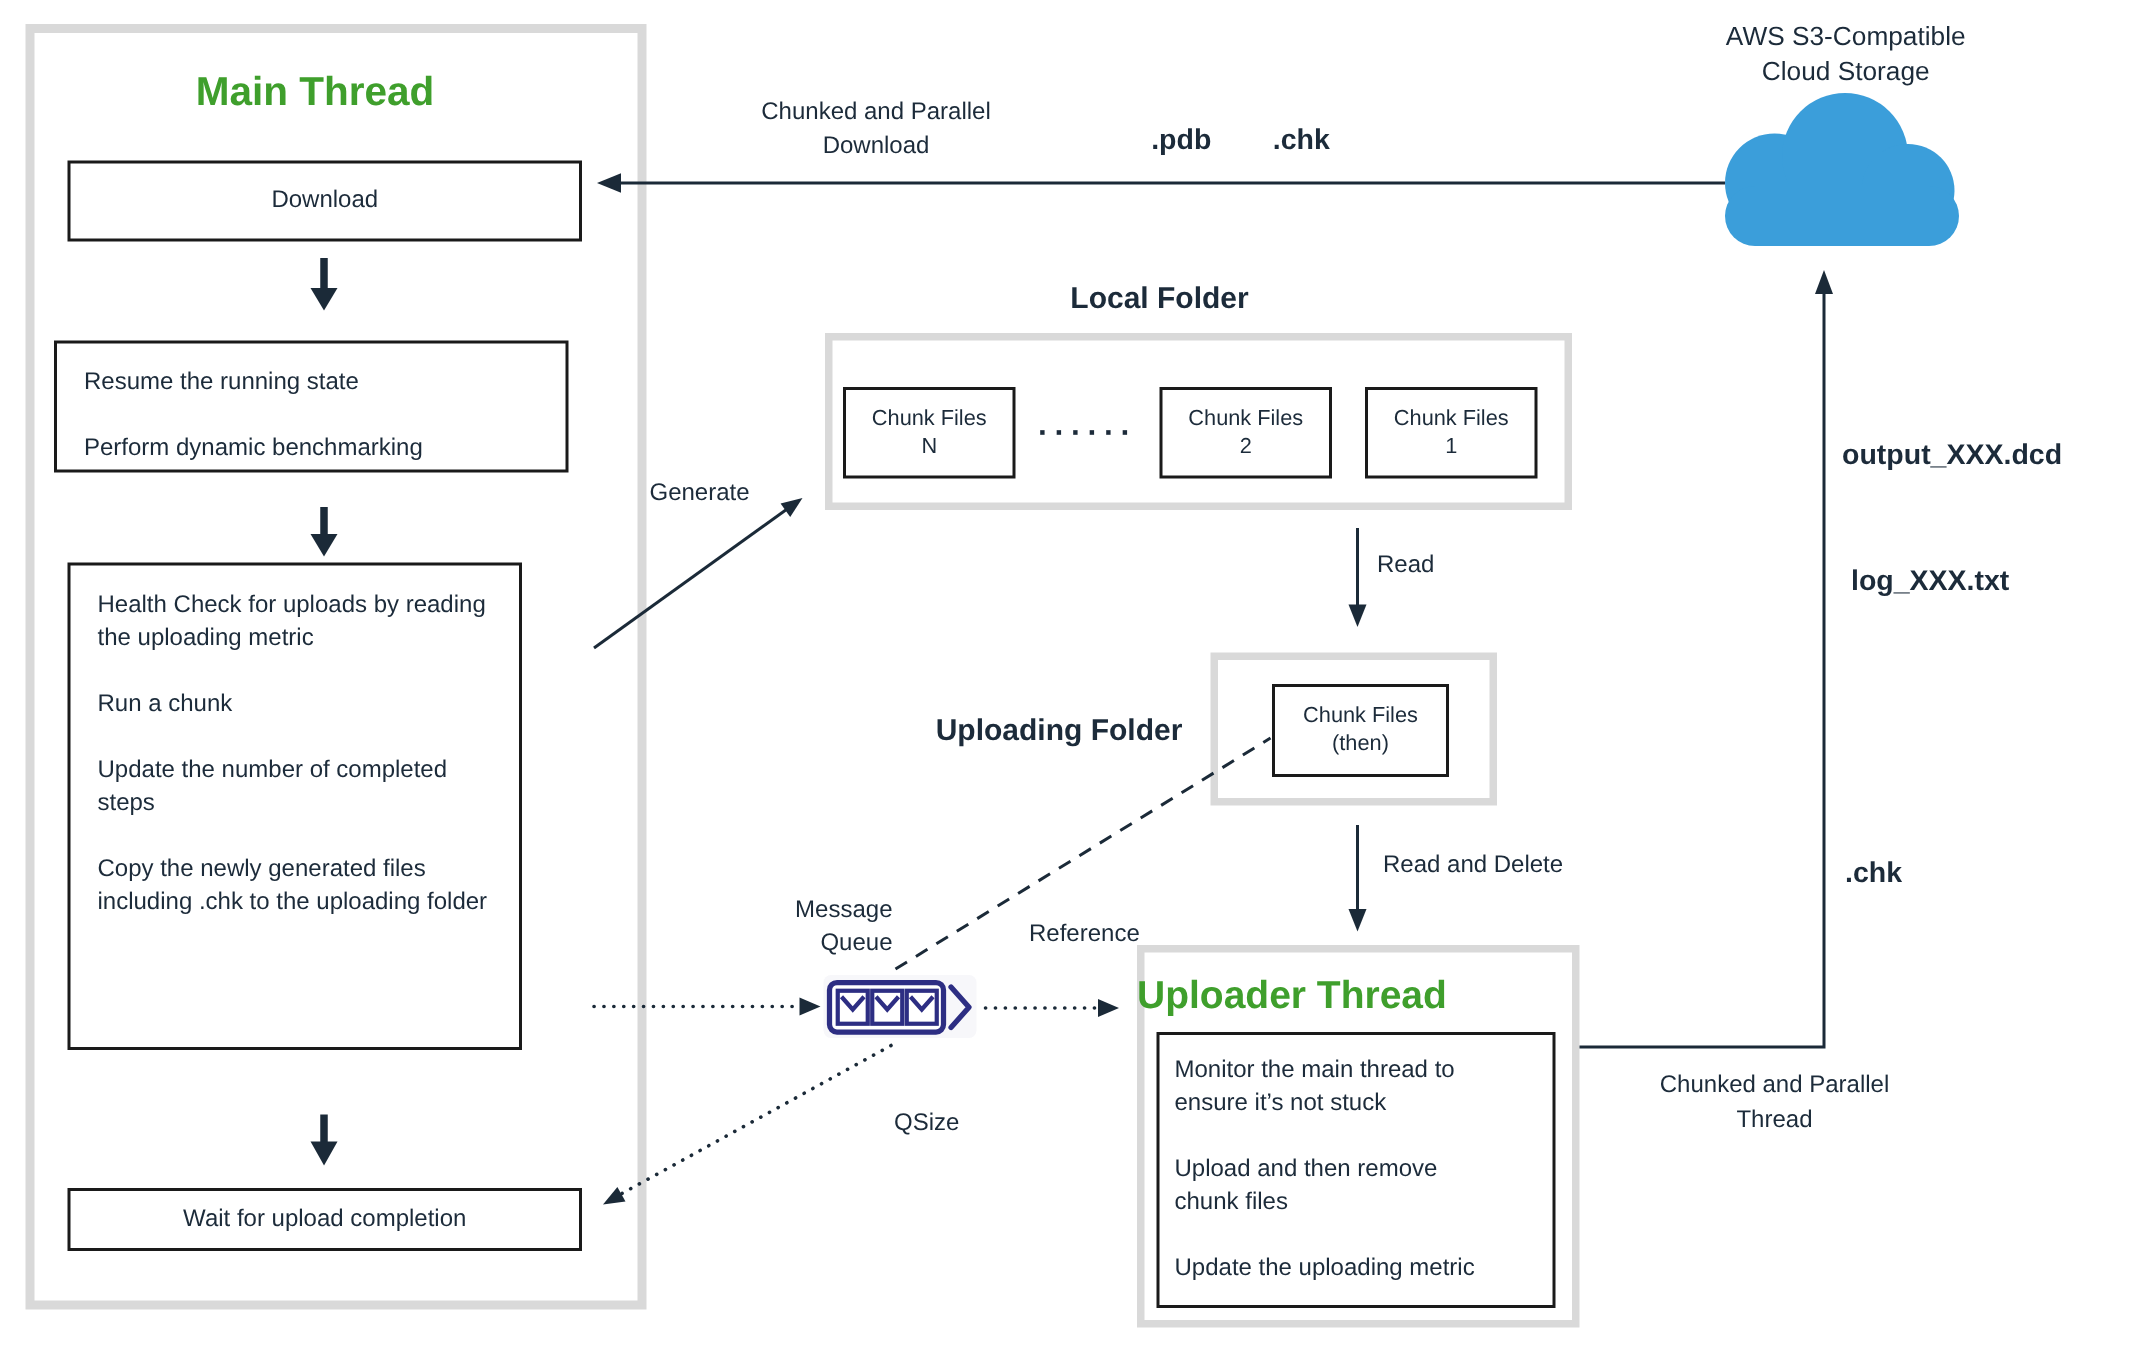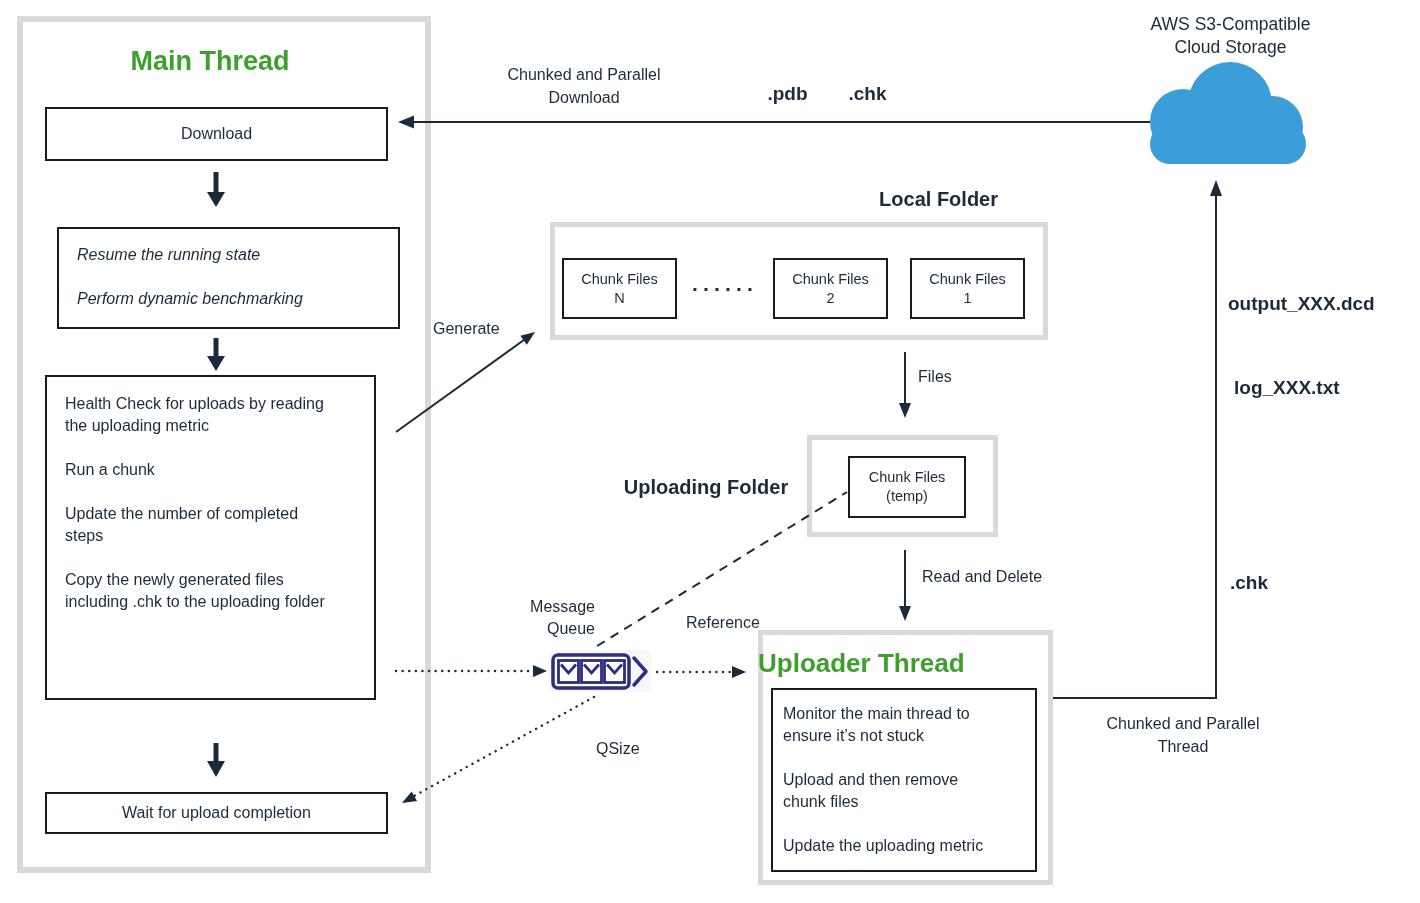--- a/index.html
+++ b/index.html
@@ -28,26 +28,26 @@
 
 <div id="stage">
 
   <div class="abs gbox" style="left:17px;top:16px;width:414px;height:857px;"></div>
   <div class="abs green-title" style="left:17px;top:46px;width:386px;text-align:center;font-size:27px;">Main Thread</div>
 
   <div class="abs box center body16" style="left:45px;top:107px;width:343px;height:54px;">
     <span>Download</span>
   </div>
 
-  <div class="abs box body16" style="left:57px;top:227px;width:343px;height:102px;padding:15px 18px;font-style:italic;">
+  <div class="abs box body16" style="left:36px;top:227px;width:343px;height:88px;padding:15px 18px;">
     <p class="para">Resume the running state</p>
     <p class="para">Perform dynamic benchmarking</p>
   </div>
 
-  <div class="abs box body16" style="left:45px;top:375px;width:331px;height:325px;padding:16px 18px;">
+  <div class="abs box body16" style="left:45px;top:375px;width:303px;height:325px;padding:16px 18px;">
     <p class="para">
       <span style="display:block">Health Check for uploads by reading</span>
       <span style="display:block">the uploading metric</span>
     </p>
     <p class="para">
       <span style="display:block">Run a chunk</span>
     </p>
     <p class="para">
       <span style="display:block">Update the number of completed</span>
       <span style="display:block">steps</span>
@@ -55,42 +55,42 @@
     <p class="para">
       <span style="display:block">Copy the newly generated files</span>
       <span style="display:block">including .chk to the uploading folder</span>
     </p>
   </div>
 
   <div class="abs box center body16" style="left:45px;top:792px;width:343px;height:42px;">
     <span>Wait for upload completion</span>
   </div>
 
-  <div class="abs sec-title" style="left:498px;top:188px;width:500px;text-align:right;">Local Folder</div>
+  <div class="abs sec-title" style="left:523px;top:188px;width:500px;text-align:center;">Local Folder</div>
   <div class="abs gbox5" style="left:550px;top:222px;width:498px;height:118px;"></div>
 
   <div class="abs box colcenter small-lines" style="left:562px;top:258px;width:115px;height:61px;">
     <span>Chunk Files</span>
     <span>N</span>
   </div>
   <div class="abs center" style="left:683px;top:258px;width:84px;height:61px;font-size:21px;font-weight:bold;letter-spacing:4px;">······</div>
   <div class="abs box colcenter small-lines" style="left:773px;top:258px;width:115px;height:61px;">
     <span>Chunk Files</span>
     <span>2</span>
   </div>
   <div class="abs box colcenter small-lines" style="left:910px;top:258px;width:115px;height:61px;">
     <span>Chunk Files</span>
     <span>1</span>
   </div>
 
   <div class="abs sec-title" style="left:606px;top:476px;width:200px;text-align:center;">Uploading Folder</div>
   <div class="abs gbox5" style="left:807px;top:435px;width:191px;height:102px;"></div>
   <div class="abs box colcenter small-lines" style="left:848px;top:456px;width:118px;height:62px;">
     <span>Chunk Files</span>
-    <span>(temp)</span>
+    <span>(then)</span>
   </div>
 
   <div class="abs gbox5" style="left:758px;top:630px;width:295px;height:255px;"></div>
   <div class="abs green-title" style="left:758px;top:648px;width:290px;text-align:left;font-size:26px;">Uploader Thread</div>
   <div class="abs box body16" style="left:771px;top:688px;width:266px;height:184px;padding:13px 10px;">
     <p class="para">
       <span style="display:block">Monitor the main thread to</span>
       <span style="display:block">ensure it’s not stuck</span>
     </p>
     <p class="para">
@@ -108,21 +108,21 @@
   </div>
 
   <div class="abs elabel" style="left:484px;top:63px;width:200px;text-align:center;line-height:23px;">
     <span style="display:block">Chunked and Parallel</span>
     <span style="display:block">Download</span>
   </div>
   <div class="abs blabel" style="left:740px;top:83px;width:95px;text-align:center;">.pdb</div>
   <div class="abs blabel" style="left:820px;top:83px;width:95px;text-align:center;">.chk</div>
 
   <div class="abs elabel" style="left:433px;top:320px;">Generate</div>
-  <div class="abs elabel" style="left:918px;top:368px;">Files</div>
+  <div class="abs elabel" style="left:918px;top:368px;">Read</div>
   <div class="abs elabel" style="left:922px;top:568px;">Read and Delete</div>
 
   <div class="abs elabel" style="left:495px;top:596px;width:100px;text-align:right;line-height:22px;">
     <span style="display:block">Message</span>
     <span style="display:block">Queue</span>
   </div>
   <div class="abs elabel" style="left:686px;top:597px;margin-top:17px;">Reference</div>
   <div class="abs elabel" style="left:557px;top:740px;margin-left:39px;">QSize</div>
 
   <div class="abs blabel" style="left:1228px;top:293px;">output_XXX.dcd</div>

